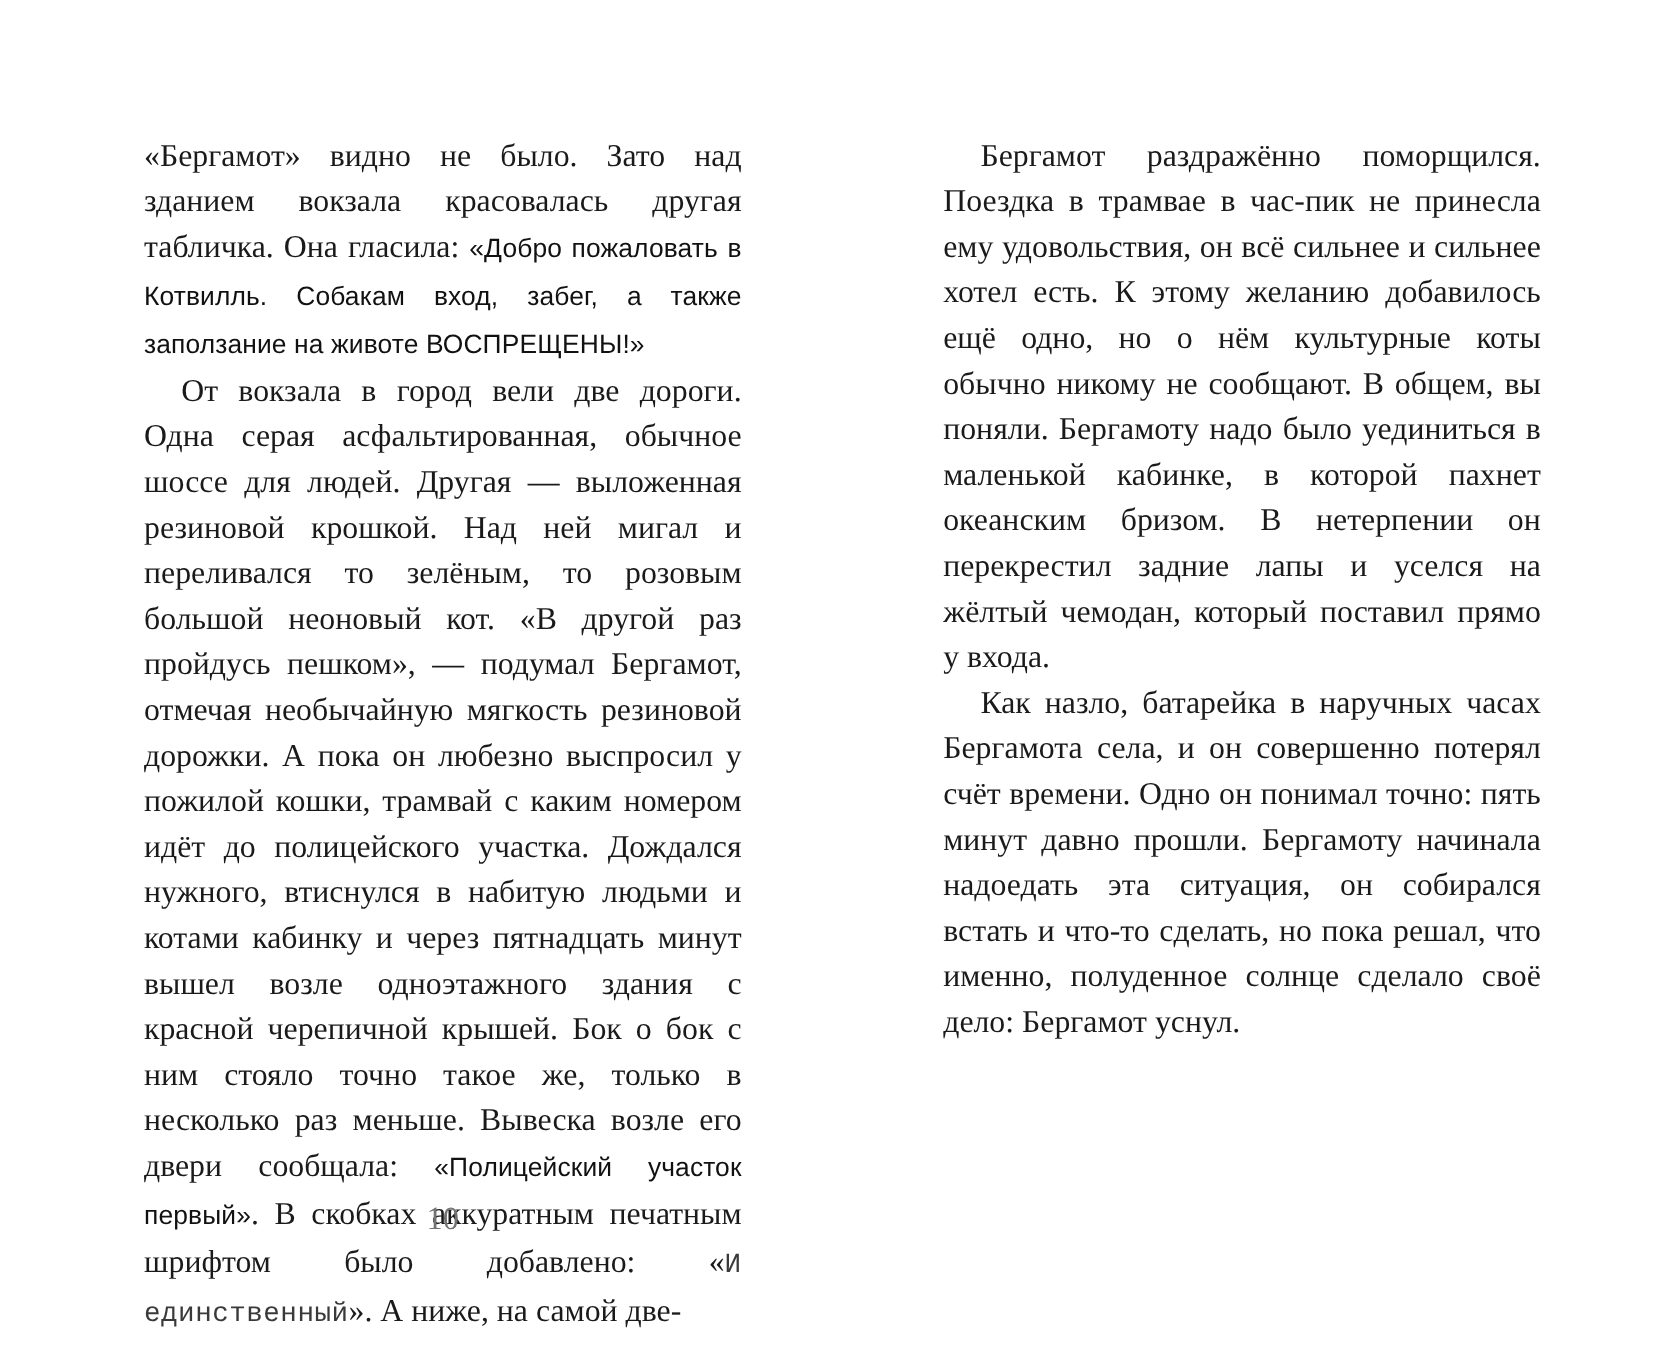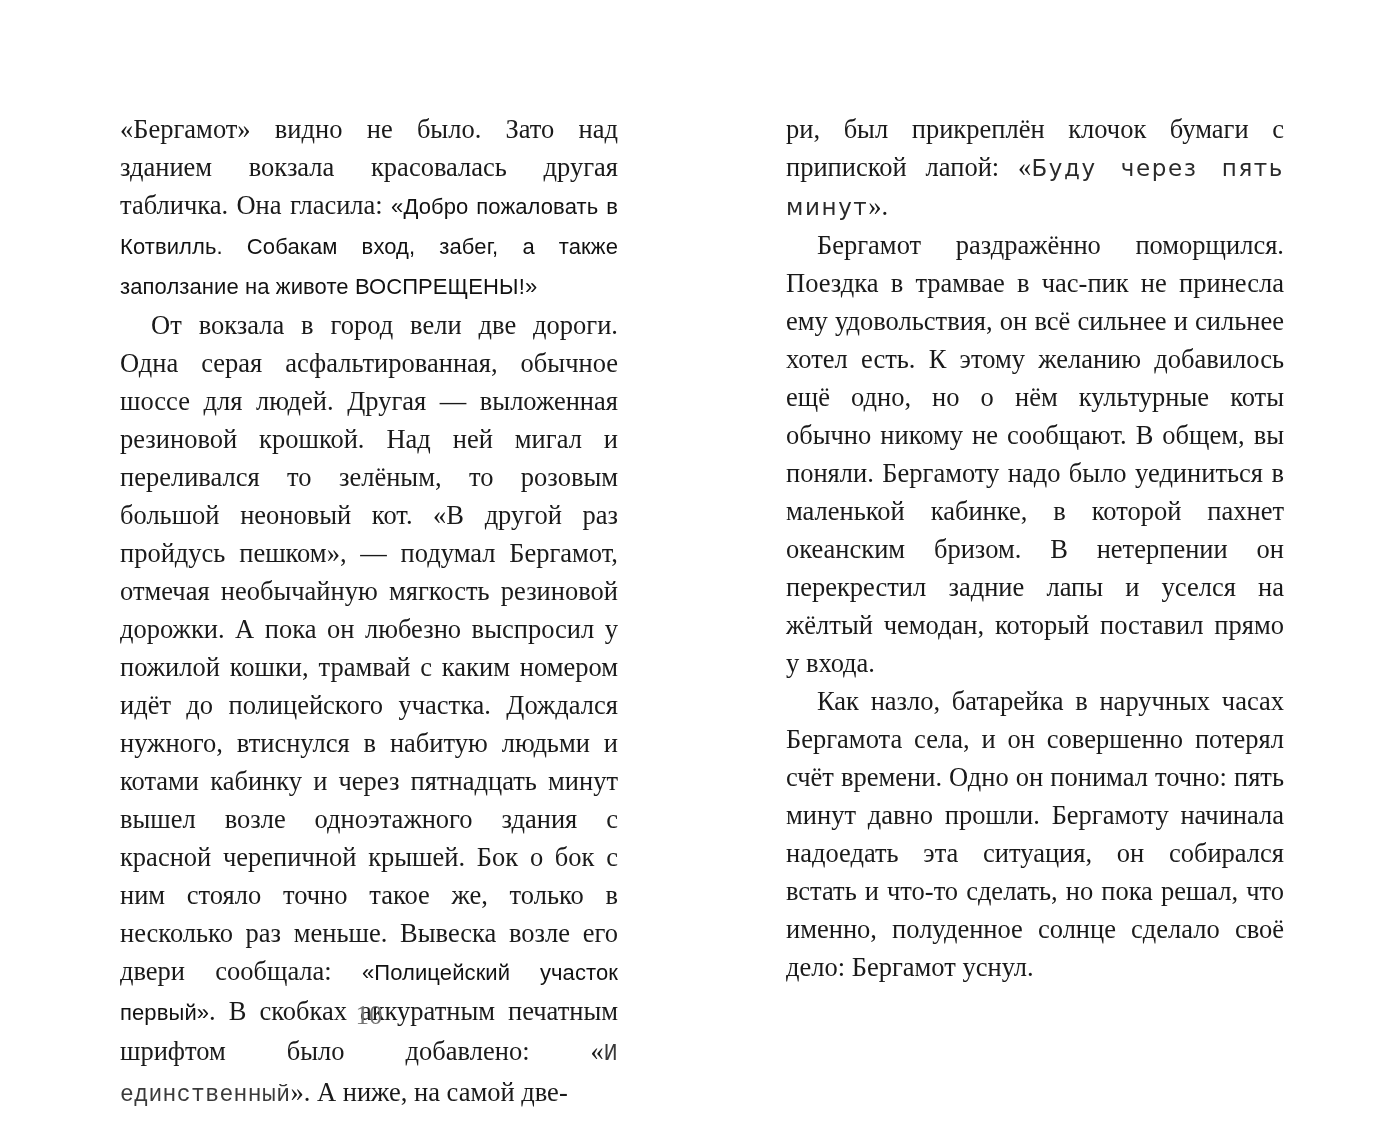--- a/index.html
+++ b/index.html
@@ -94,21 +94,20 @@
 <div class="page">
 
   <div class="columns">
 
     <div class="column" id="left-column">
         <p class="para">«Бергамот» видно не было. Зато над зданием вокзала красовалась другая табличка. Она гласила: <span class="sign">«Добро пожаловать в Котвилль. Собакам вход, забег, а также заползание на животе ВОСПРЕЩЕНЫ!»</span></p>
         <p class="para indent">От вокзала в город вели две дороги. Одна серая асфальтированная, обычное шоссе для людей. Другая — выложенная резиновой крошкой. Над ней мигал и переливался то зелёным, то розовым большой неоновый кот. «В другой раз пройдусь пешком», — подумал Бергамот, отмечая необычайную мягкость резиновой дорожки. А пока он любезно выспросил у пожилой кошки, трамвай с каким номером идёт до полицейского участка. Дождался нужного, втиснулся в набитую людьми и котами кабинку и через пятнадцать минут вышел возле одноэтажного здания с красной черепичной крышей. Бок о бок с ним стояло точно такое же, только в несколько раз меньше. Вывеска возле его двери сообщала: <span class="sign">«Полицейский участок первый»</span>. В скобках аккуратным печатным шрифтом было добавлено: «<span class="typewriter">И единственный</span>». А ниже, на самой две-</p>
       </div>
 
     <div class="column" id="right-column">
-        <p class="para">ри, был прикреплён клочок бумаги с припиской лапой: «<span class="handwritten">Буду через пять минут</span>».</p>
         <p class="para indent">Бергамот раздражённо поморщился. Поездка в трамвае в час-пик не принесла ему удовольствия, он всё сильнее и сильнее хотел есть. К этому желанию добавилось ещё одно, но о нём культурные коты обычно никому не сообщают. В общем, вы поняли. Бергамоту надо было уединиться в маленькой кабинке, в которой пахнет океанским бризом. В нетерпении он перекрестил задние лапы и уселся на жёлтый чемодан, который поставил прямо у входа.</p>
         <p class="para indent">Как назло, батарейка в наручных часах Бергамота села, и он совершенно потерял счёт времени. Одно он понимал точно: пять минут давно прошли. Бергамоту начинала надоедать эта ситуация, он собирался встать и что-то сделать, но пока решал, что именно, полуденное солнце сделало своё дело: Бергамот уснул.</p>
       </div>
 
   </div>
 
   <div class="folio">10</div>
 
 </div>
 

